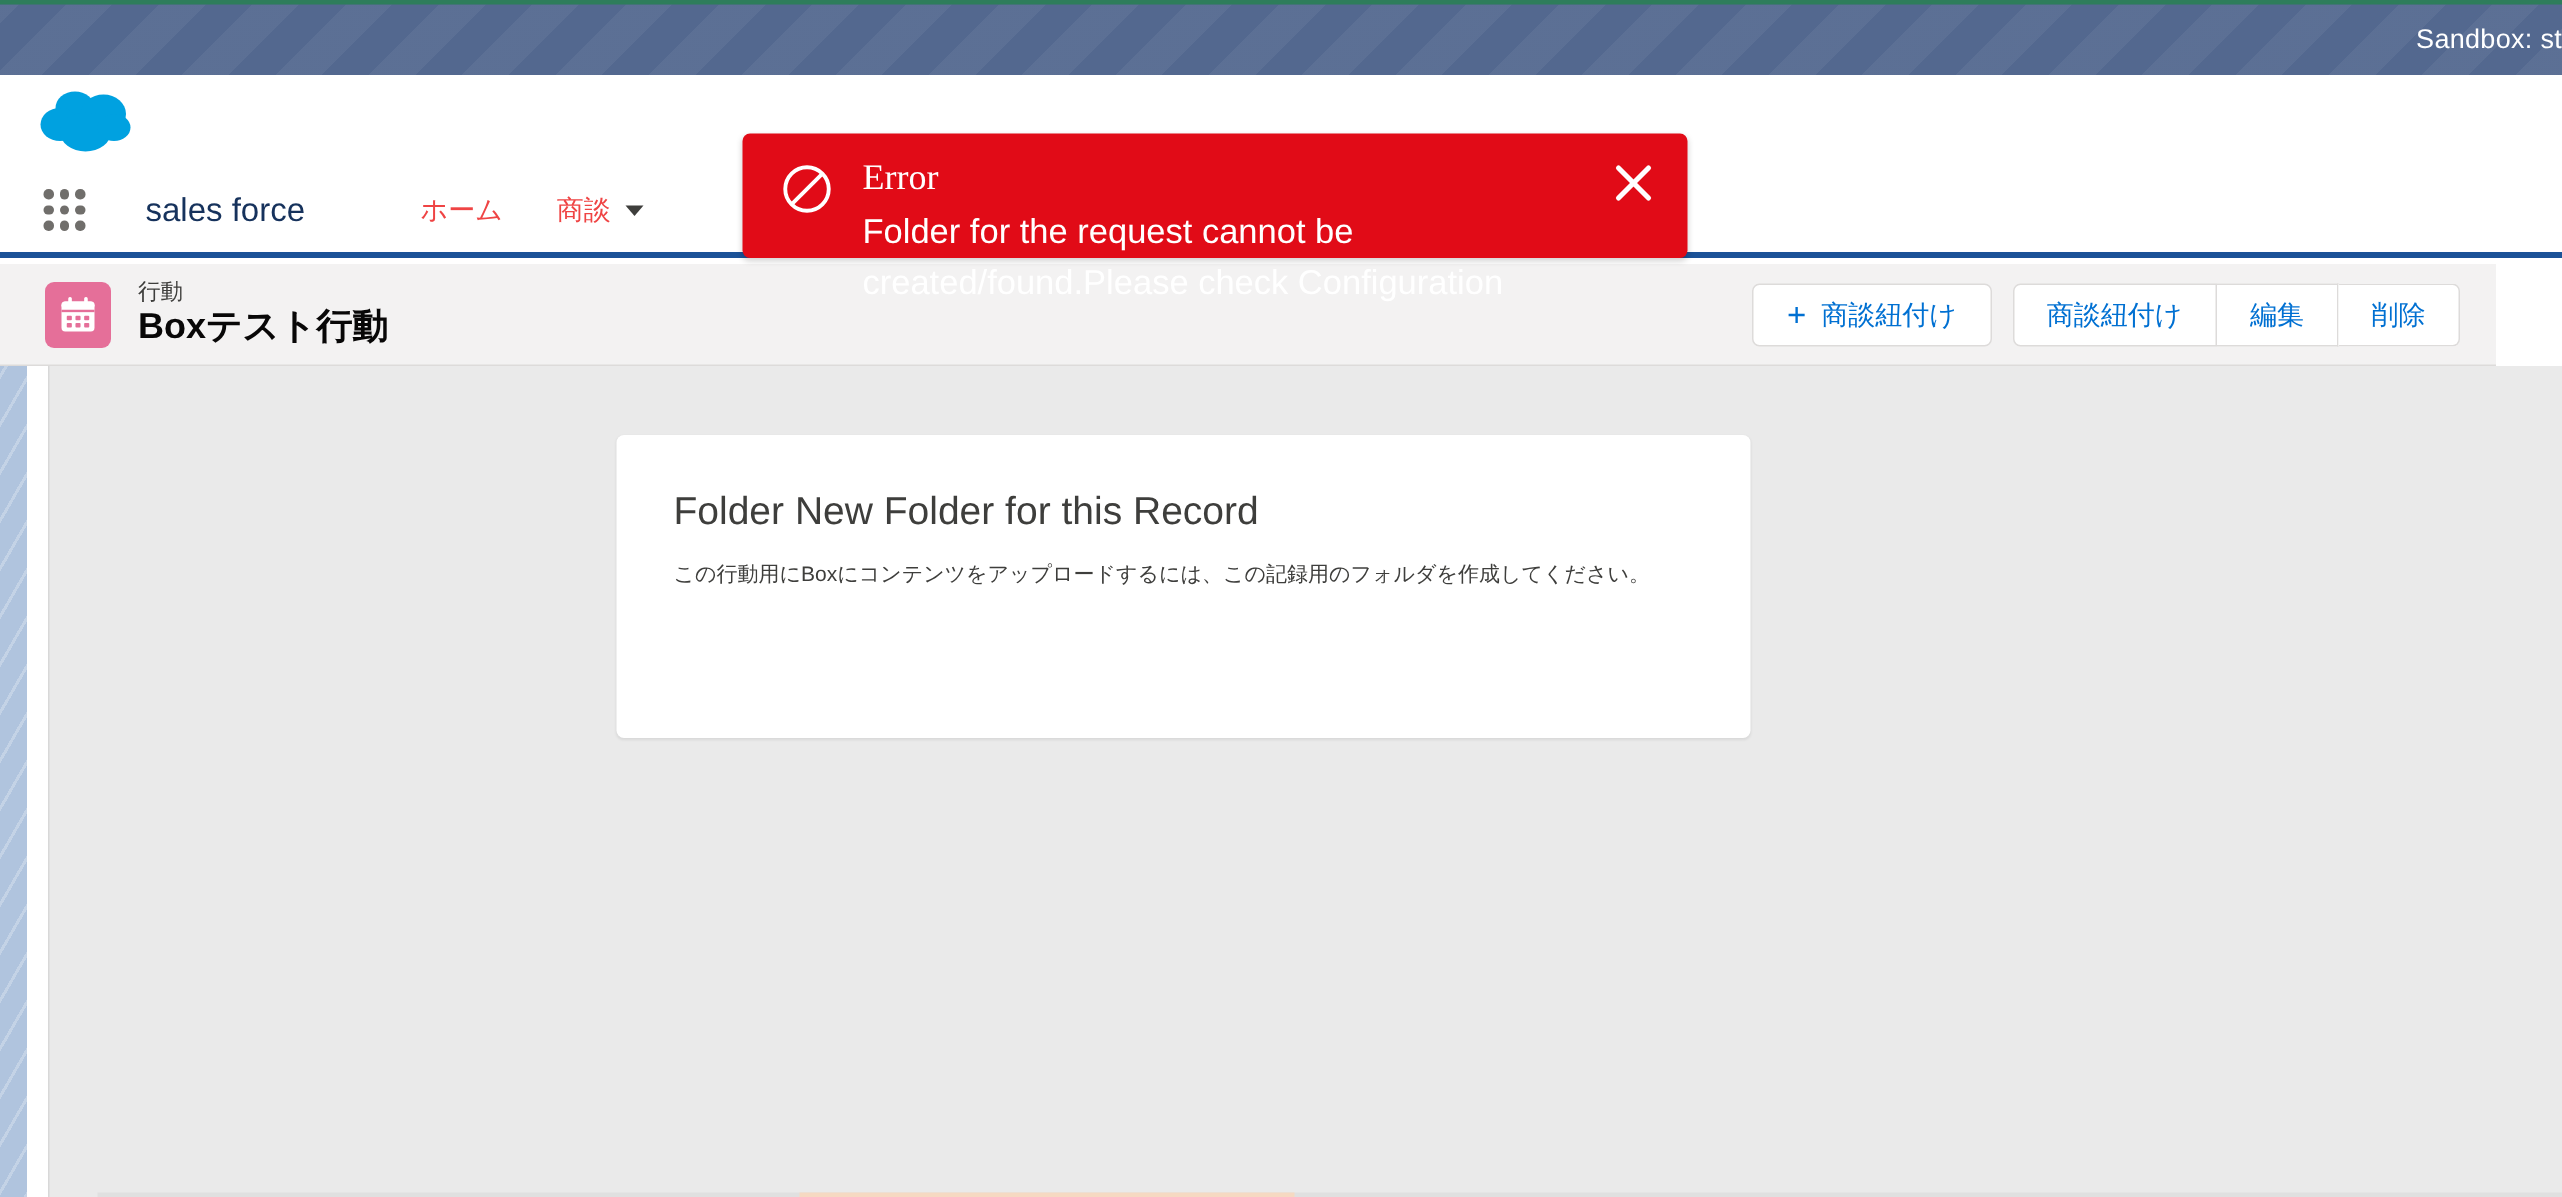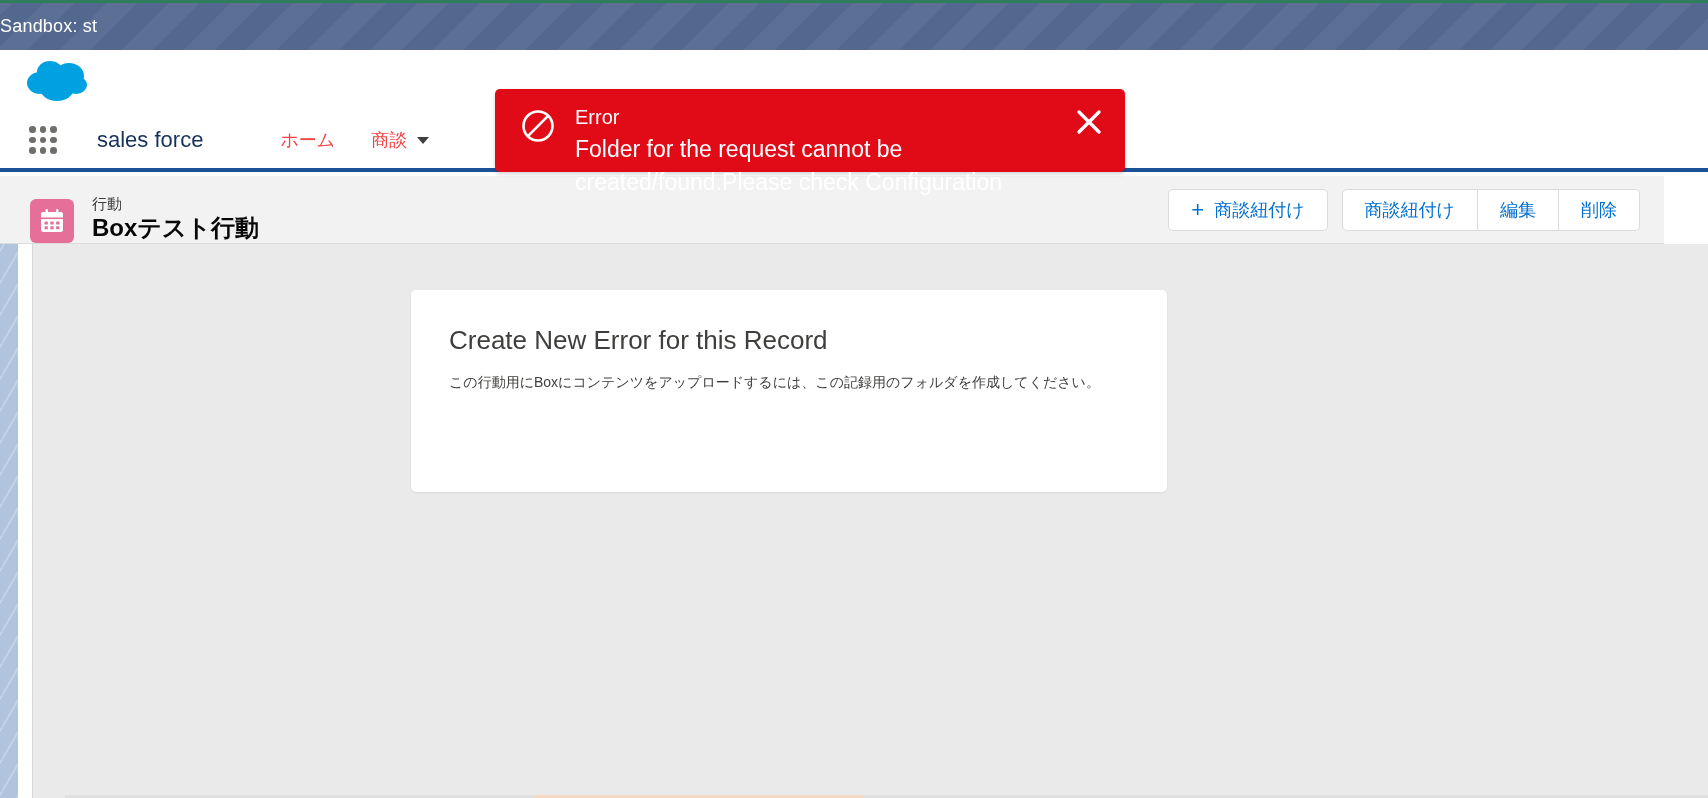--- a/index.html
+++ b/index.html
@@ -16,21 +16,21 @@
     width: 1708px; height: 50px;
     background-color: #53688f;
     background-image: repeating-linear-gradient(
       -45deg,
       rgba(255,255,255,0.05) 0px,
       rgba(255,255,255,0.05) 22px,
       rgba(255,255,255,0.0) 22px,
       rgba(255,255,255,0.0) 44px
     );
     border-top: 3px solid #2e7d5b;
-    display: flex; align-items: center; justify-content: flex-start;
+    display: flex; align-items: center; justify-content: flex-end;
   }
   .sandbox-banner-text {
     color: #ffffff; font-size: 18px; letter-spacing: 0.2px;
   }
 
   
   .global-header {
     position: absolute; top: 50px; left: 0;
     width: 1708px; height: 62px;
     background: #ffffff;
@@ -120,37 +120,37 @@
     background: #e10b17; border-radius: 5px;
     display: flex; align-items: flex-start;
     z-index: 60;
     box-shadow: 0 2px 4px rgba(0,0,0,0.18);
   }
   .toast-icon {
     margin: 20px 0 0 26px; flex: 0 0 auto;
   }
   .toast-body { margin: 15px 0 0 20px; flex: 1 1 auto; }
   .toast-title {
-    color: #ffffff; font-size: 20px; font-weight: 400; line-height: 1.3;
+    color: #ffffff; font-size: 24px; font-weight: 400; line-height: 1.3; font-family: Liberation Serif, serif;
   }
   .toast-msg {
     color: #ffffff; font-size: 23px; font-weight: 400; line-height: 1.45;
     margin-top: 3px;
   }
   .toast-close {
     margin: 18px 22px 0 0; width: 30px; height: 30px;
     display: flex; align-items: center; justify-content: center;
   }
 
   
   .record-header {
     position: absolute; top: 176px; left: 0;
     width: 1664px; height: 68px;
     background: #f3f2f2;
-    display: flex; align-items: flex-end;
+    display: flex; align-items: center;
     border-bottom: 1px solid #dddbda;
   }
   .record-icon {
     margin-left: 30px; width: 44px; height: 44px;
     background: #e56f99; border-radius: 6px;
     display: flex; align-items: center; justify-content: center;
   }
   .record-titles { margin-left: 18px; }
   .record-eyebrow { font-size: 15px; color: #3e3e3c; line-height: 1.25; }
   .record-title {
@@ -429,19 +429,19 @@
       </button>
     </div>
   </div>
 </div>
 
 <div class="left-rail"></div>
 <div class="rail-gap"></div>
 
 <div class="content-area">
   <div class="folder-card">
-    <div class="card-title">Create New Error for this Record</div>
+    <div class="card-title">Folder New Folder for this Record</div>
     <div class="card-desc">この行動用にBoxにコンテンツをアップロードするには、この記録用のフォルダを作成してください。</div>
   </div>
 
   <div class="hscroll"></div>
   <div class="hscroll-thumb"></div>
 </div>
 
 </body></html>

